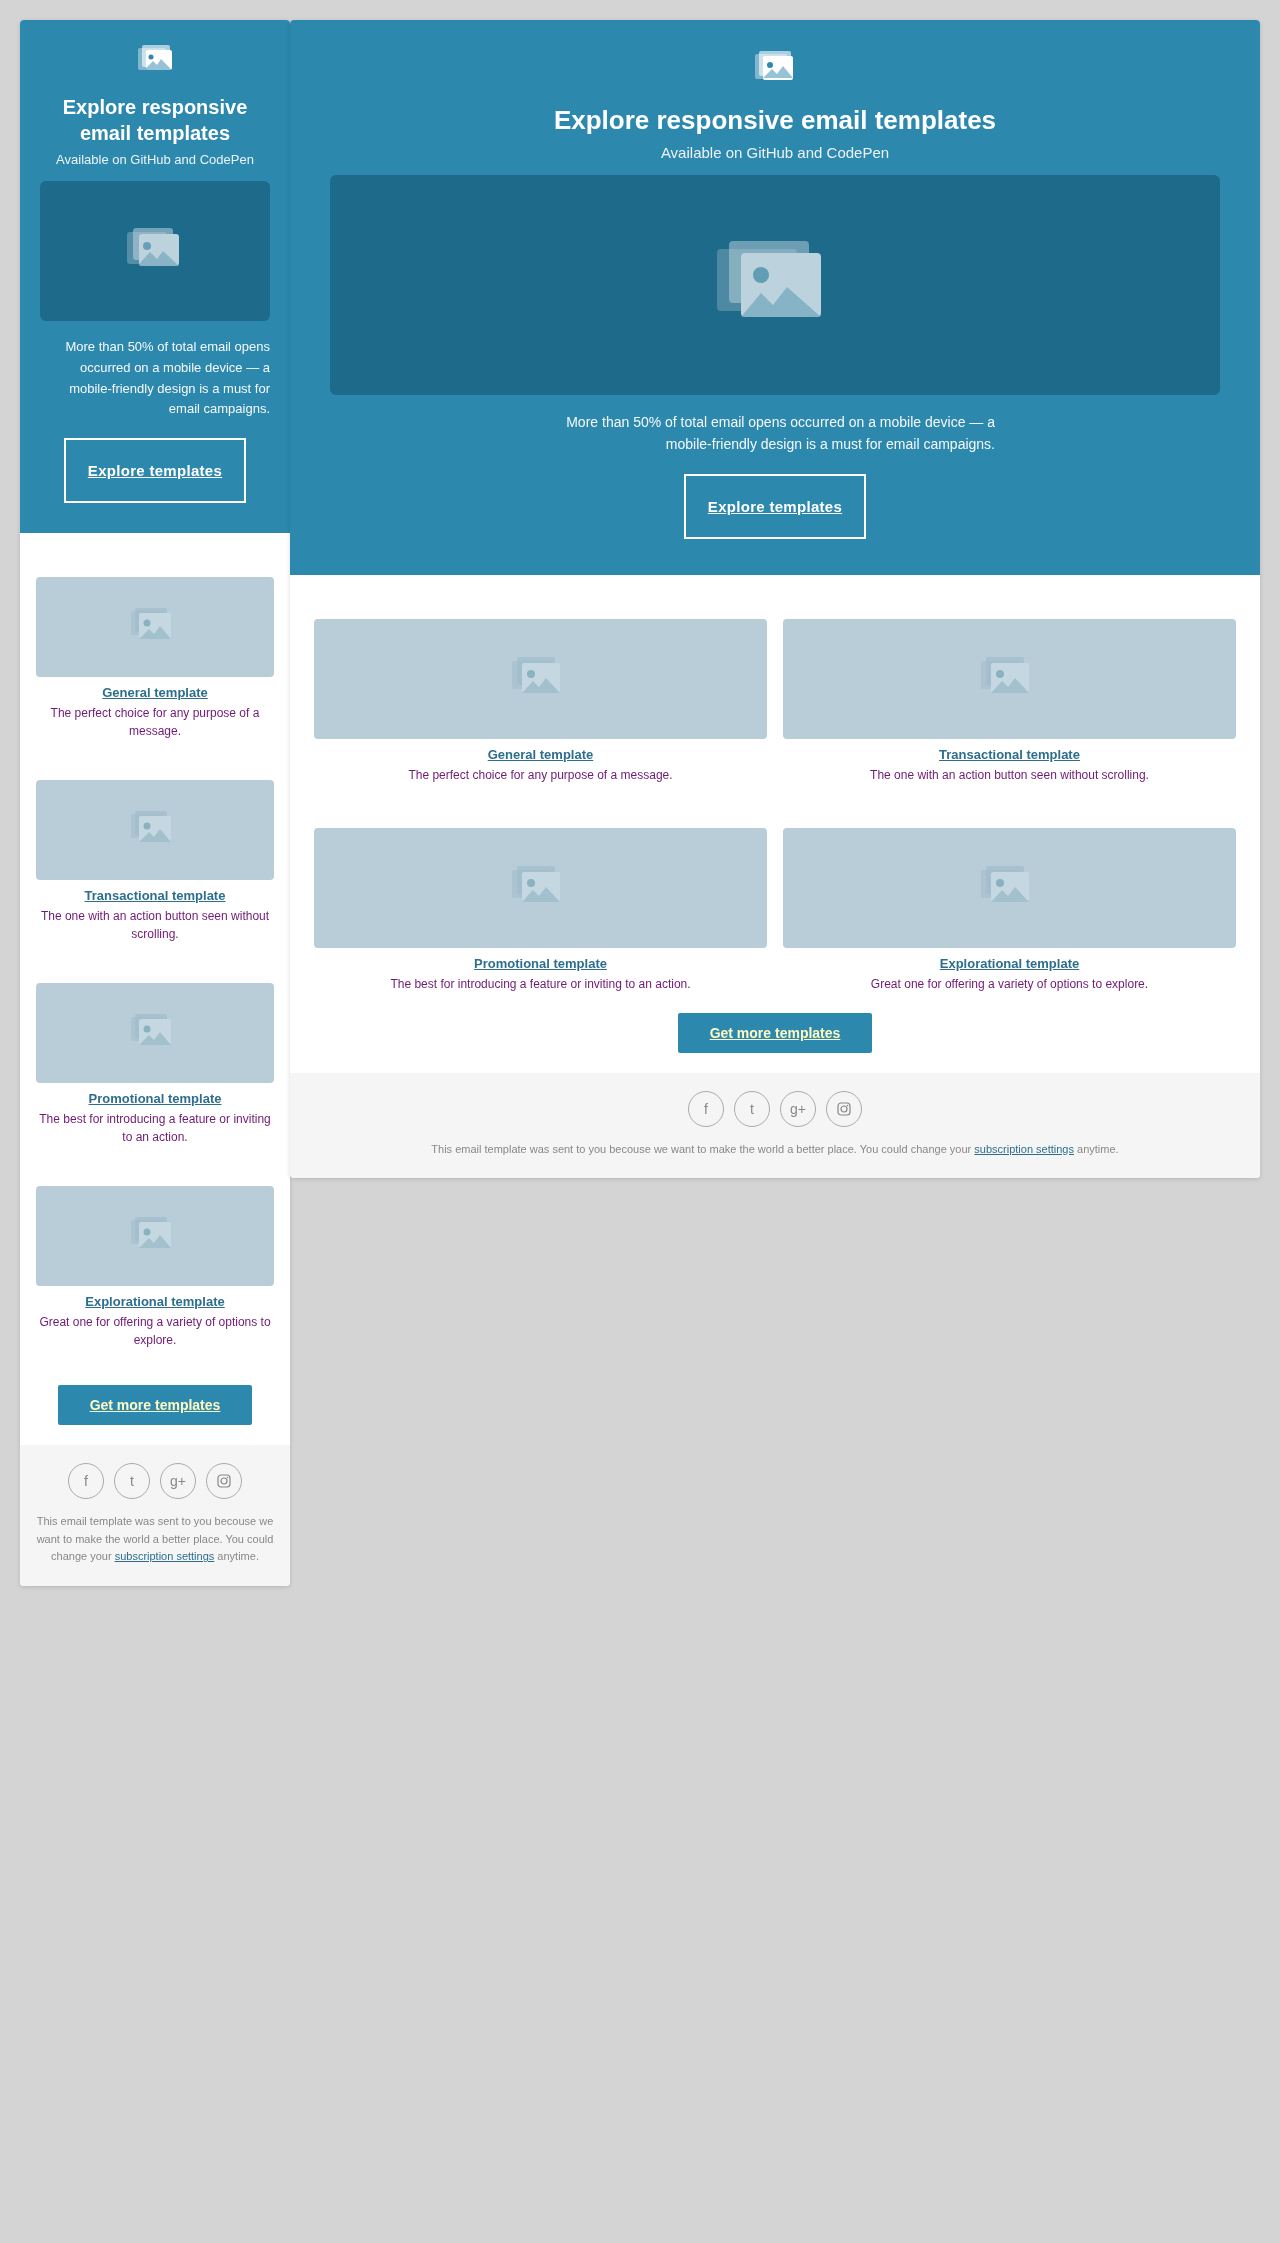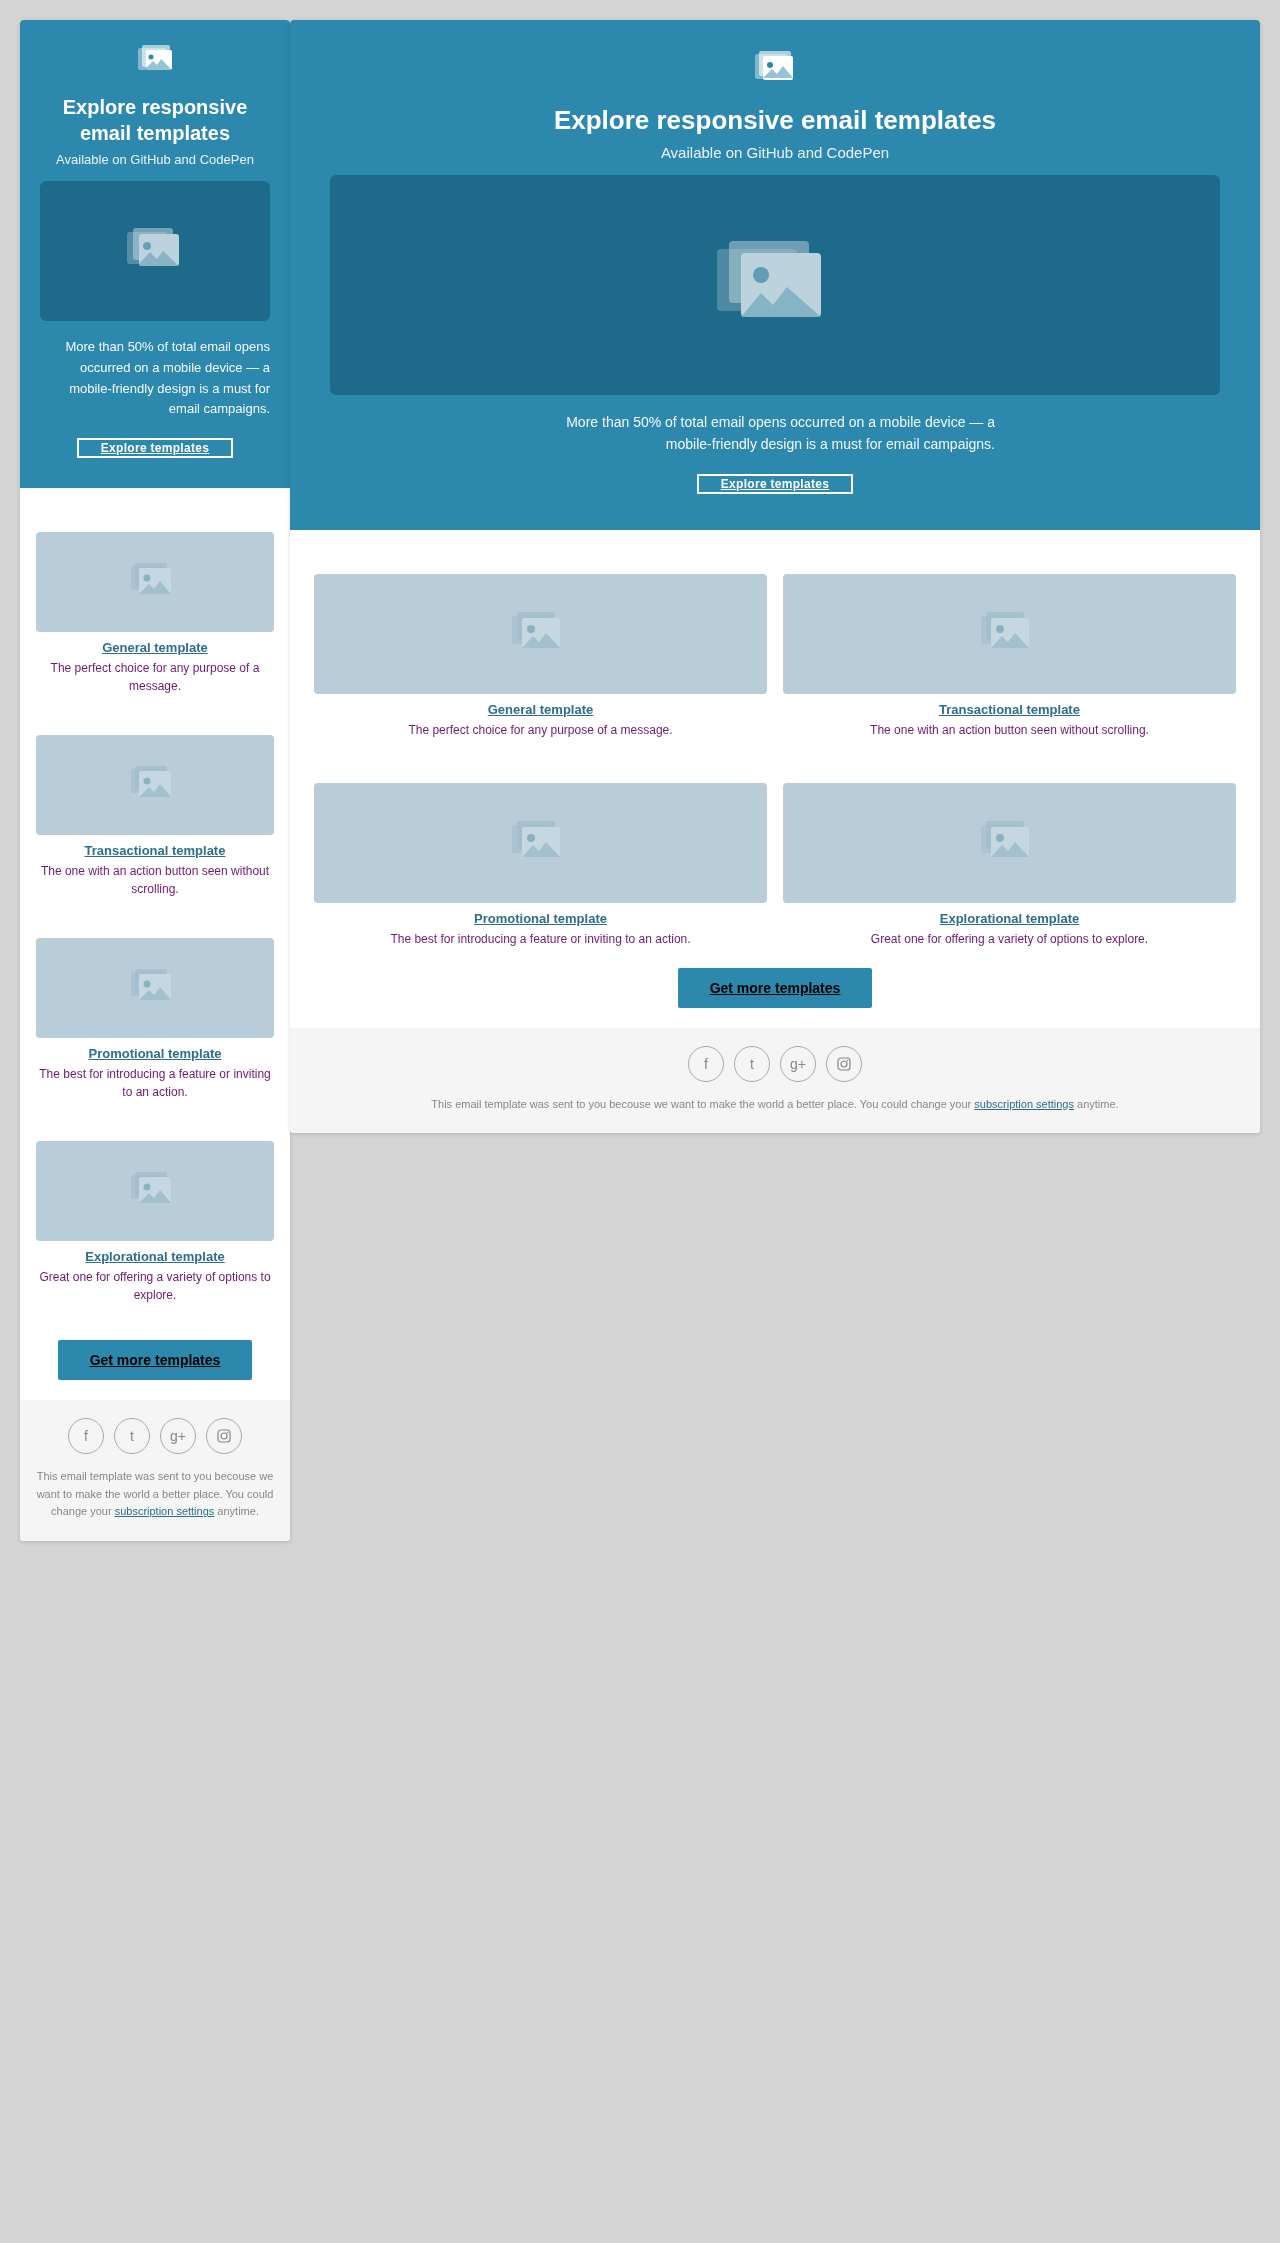--- a/index.html
+++ b/index.html
@@ -86,22 +86,22 @@
       margin-bottom: 18px;
       opacity: 0.95;
       text-align: right;
     }
 
     .explore-btn {
       display: inline-block;
       border: 2px solid #fff;
       color: #fff;
       background: transparent;
-      padding: 1px 22px;
-      font-size: 12px;
+      padding: 22px 22px;
+      font-size: 15px;
       font-weight: bold;
       cursor: pointer;
       text-decoration: underline;
       letter-spacing: 0.3px;
     }
 
     
     .templates-section {
       padding: 20px 16px 16px;
       background: #fff;
@@ -159,21 +159,21 @@
     }
 
     
     .get-more-section {
       padding: 20px 16px;
       text-align: center;
     }
 
     .get-more-btn {
       background: #2d88ae;
-      color: #000000;
+      color: #fef9c3;
       border: none;
       padding: 12px 32px;
       font-size: 14px;
       font-weight: bold;
       cursor: pointer;
       border-radius: 2px;
       text-decoration: underline;
     }
 
     

